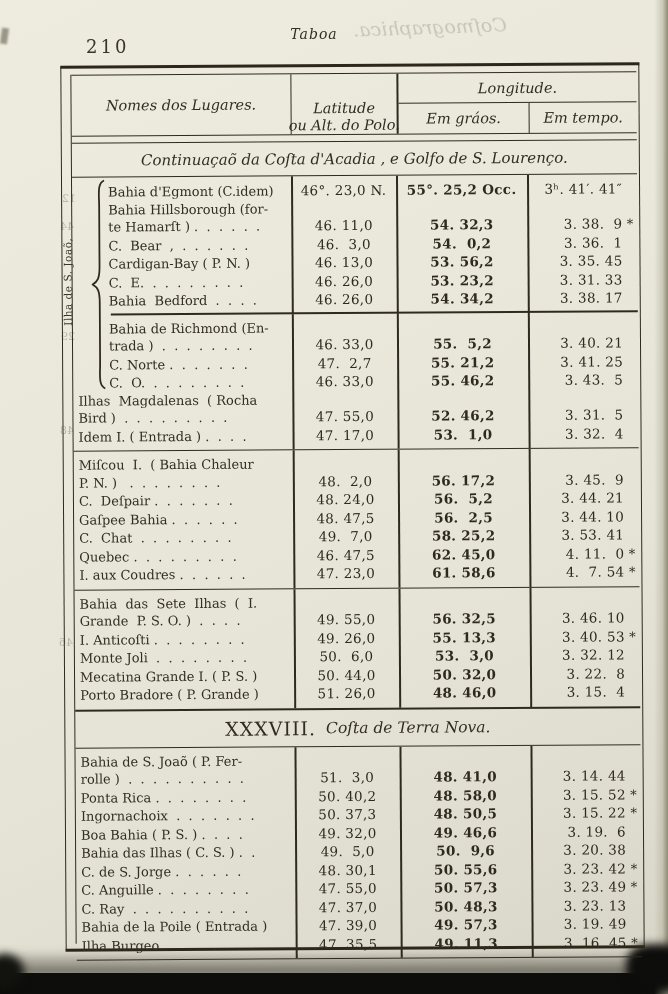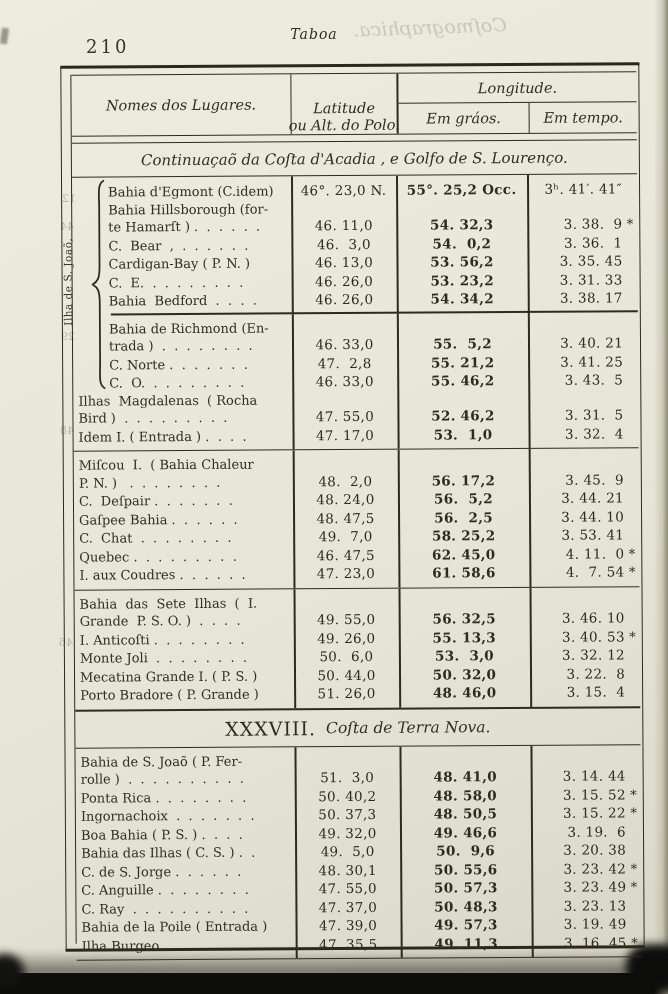--- a/index.html
+++ b/index.html
@@ -194,21 +194,21 @@
                 <div class="nline">trada )  .  .  .  .  .  .  .  .</div>
               </div>
               <div class="c-lat"><span class="num">46. 33,0</span></div>
               <div class="c-deg"><span class="num">55.  5,2</span></div>
               <div class="c-time"><span class="num">3. 40. 21</span><span class="star"></span></div>
             </div>
             <div class="row indent">
               <div class="c-name">
                 <div class="nline">C. Norte .  .  .  .  .  .  .</div>
               </div>
-              <div class="c-lat"><span class="num">47.  2,8</span></div>
+              <div class="c-lat"><span class="num">47.  2,7</span></div>
               <div class="c-deg"><span class="num">55. 21,2</span></div>
               <div class="c-time"><span class="num">3. 41. 25</span><span class="star"></span></div>
             </div>
             <div class="row indent">
               <div class="c-name">
                 <div class="nline">C.  O.  .  .  .  .  .  .  .  .</div>
               </div>
               <div class="c-lat"><span class="num">46. 33,0</span></div>
               <div class="c-deg"><span class="num">55. 46,2</span></div>
               <div class="c-time"><span class="num">3. 43.  5</span><span class="star"></span></div>

